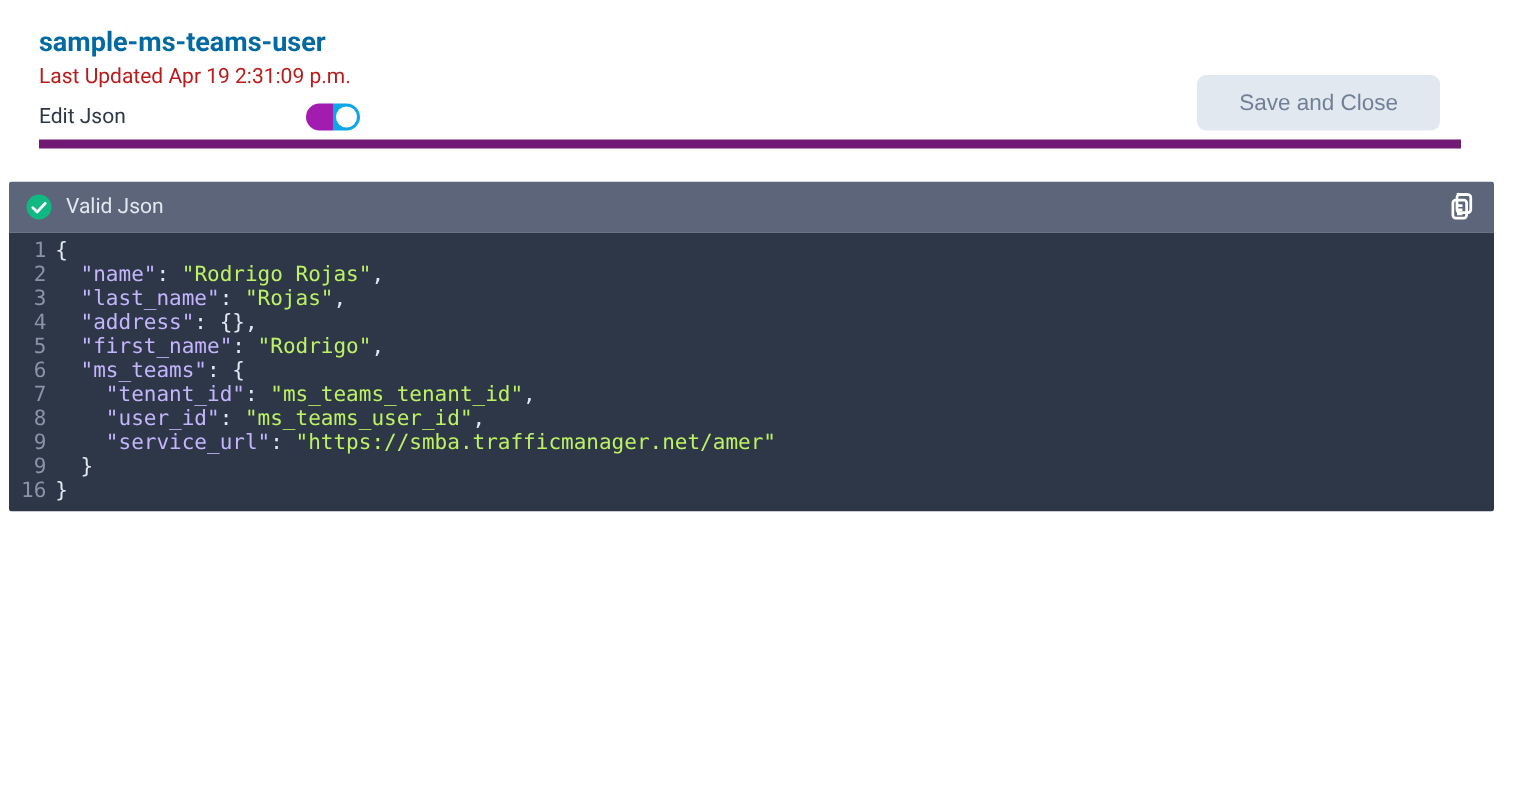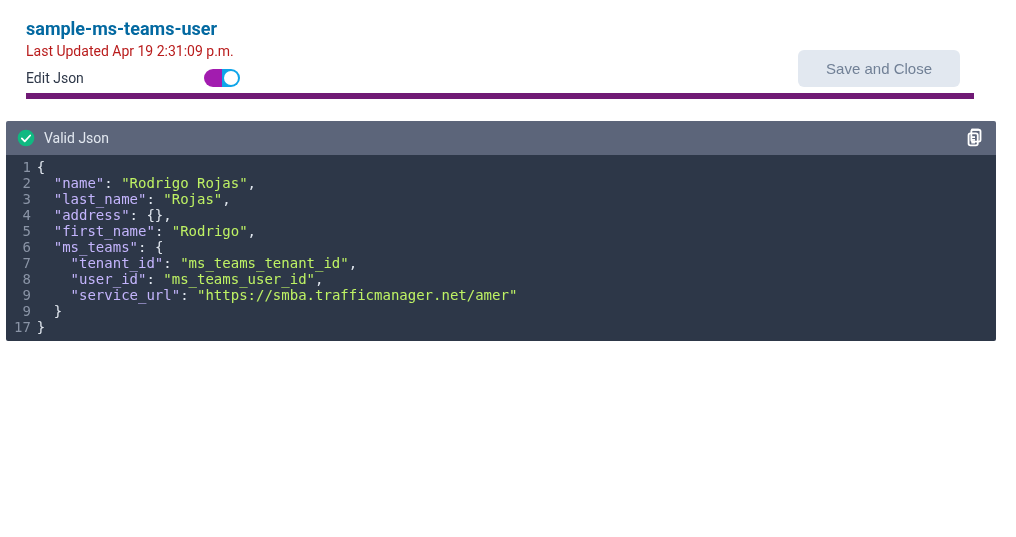--- a/index.html
+++ b/index.html
@@ -88,18 +88,18 @@
           <div>1</div>
           <div>2</div>
           <div>3</div>
           <div>4</div>
           <div>5</div>
           <div>6</div>
           <div>7</div>
           <div>8</div>
           <div>9</div>
           <div>9</div>
-          <div>17</div>
+          <div>16</div>
         </div>
       <div class="code" id="code"><div><span class="tok-brace">{</span></div><div><span class="tok-punc">  </span><span class="tok-key">"name"</span><span class="tok-punc">: </span><span class="tok-str">"Rodrigo Rojas"</span><span class="tok-punc">,</span></div><div><span class="tok-punc">  </span><span class="tok-key">"last_name"</span><span class="tok-punc">: </span><span class="tok-str">"Rojas"</span><span class="tok-punc">,</span></div><div><span class="tok-punc">  </span><span class="tok-key">"address"</span><span class="tok-punc">: </span><span class="tok-brace">{}</span><span class="tok-punc">,</span></div><div><span class="tok-punc">  </span><span class="tok-key">"first_name"</span><span class="tok-punc">: </span><span class="tok-str">"Rodrigo"</span><span class="tok-punc">,</span></div><div><span class="tok-punc">  </span><span class="tok-key">"ms_teams"</span><span class="tok-punc">: </span><span class="tok-brace">{</span></div><div><span class="tok-punc">    </span><span class="tok-key">"tenant_id"</span><span class="tok-punc">: </span><span class="tok-str">"ms_teams_tenant_id"</span><span class="tok-punc">,</span></div><div><span class="tok-punc">    </span><span class="tok-key">"user_id"</span><span class="tok-punc">: </span><span class="tok-str">"ms_teams_user_id"</span><span class="tok-punc">,</span></div><div><span class="tok-punc">    </span><span class="tok-key">"service_url"</span><span class="tok-punc">: </span><span class="tok-str">"https://smba.trafficmanager.net/amer"</span></div><div><span class="tok-punc">  </span><span class="tok-brace">}</span></div><div><span class="tok-brace">}</span></div></div>
     </div>
   </div>
 </div>
 
 </body></html>

